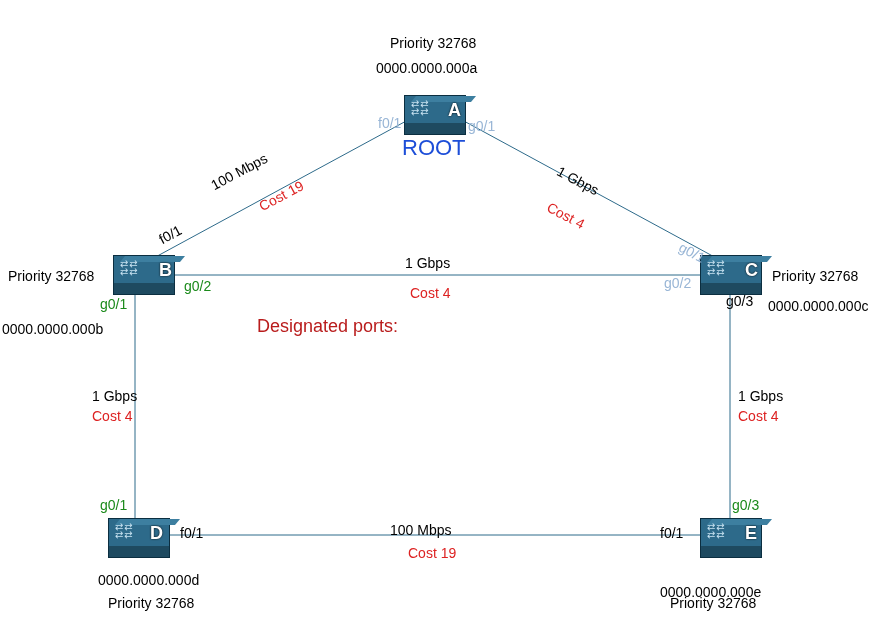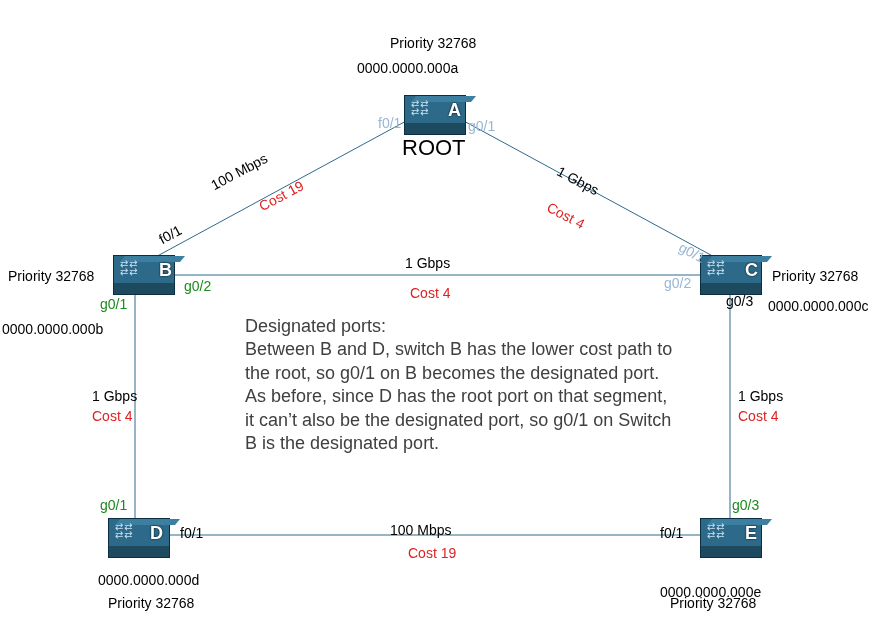--- a/index.html
+++ b/index.html
@@ -58,28 +58,29 @@
     position: absolute;
     white-space: nowrap;
   }
   .black { color: #000; }
   .red { color: #d22; }
   .green { color: #1b8a1b; }
   .bluegrey { color: #99b6d6; }
   .root {
     font-size: 22px;
     font-weight: 400;
-    color: #000000;
+    color: #1d4ed8;
   }
   .explain {
     position: absolute;
-    color: #404040;
+    color: #b91c1c;
     font-size: 18px;
     line-height: 1.3;
     width: 430px;
+    margin-left: 12px;
   }
   svg.lines {
     position: absolute;
     left: 0; top: 0;
     width: 887px;
     height: 642px;
     pointer-events: none;
   }
   svg.lines line {
     stroke: #2d6a8a;
@@ -108,21 +109,21 @@
 
     <line x1="165" y1="535" x2="710" y2="535"></line>
   </svg>
 
   <div class="switch" style="left:404px; top:95px;">
     <div class="arrows">⇄ ⇄
 ⇄ ⇄</div>
   </div>
   <div class="sw-label" style="left:448px; top:100px;">A</div>
   <div class="txt black" style="left:390px; top:35px;">Priority 32768</div>
-  <div class="txt black" style="left:357px; top:60px;">0000.0000.000a</div>
+  <div class="txt black" style="left:376px; top:60px;">0000.0000.000a</div>
   <div class="txt root" style="left:402px; top:135px;">ROOT</div>
   <div class="txt bluegrey" style="left:378px; top:115px;">f0/1</div>
   <div class="txt bluegrey" style="left:468px; top:118px;">g0/1</div>
 
   <div class="switch" style="left:113px; top:255px;">
     <div class="arrows">⇄ ⇄
 ⇄ ⇄</div>
   </div>
   <div class="sw-label" style="left:159px; top:260px;">B</div>
   <div class="txt black" style="left:8px; top:268px;">Priority 32768</div>
@@ -175,16 +176,15 @@
   <div class="txt red" style="left:92px; top:408px;">Cost 4</div>
 
   <div class="txt black" style="left:738px; top:388px;">1 Gbps</div>
   <div class="txt red" style="left:738px; top:408px;">Cost 4</div>
 
   <div class="txt black" style="left:390px; top:522px;">100  Mbps</div>
   <div class="txt red" style="left:408px; top:545px;">Cost 19</div>
 
   <div class="explain" style="left:245px; top:315px;">
     <div>Designated ports:</div>
-    <div>Between B and D, switch B has the lower cost path to the root, so g0/1 on B becomes the designated port.  As before, since D has the root port on that segment, it can’t also be the designated port, so g0/1 on Switch B is the designated port.</div>
   </div>
 
 </div>
 
 </body></html>

